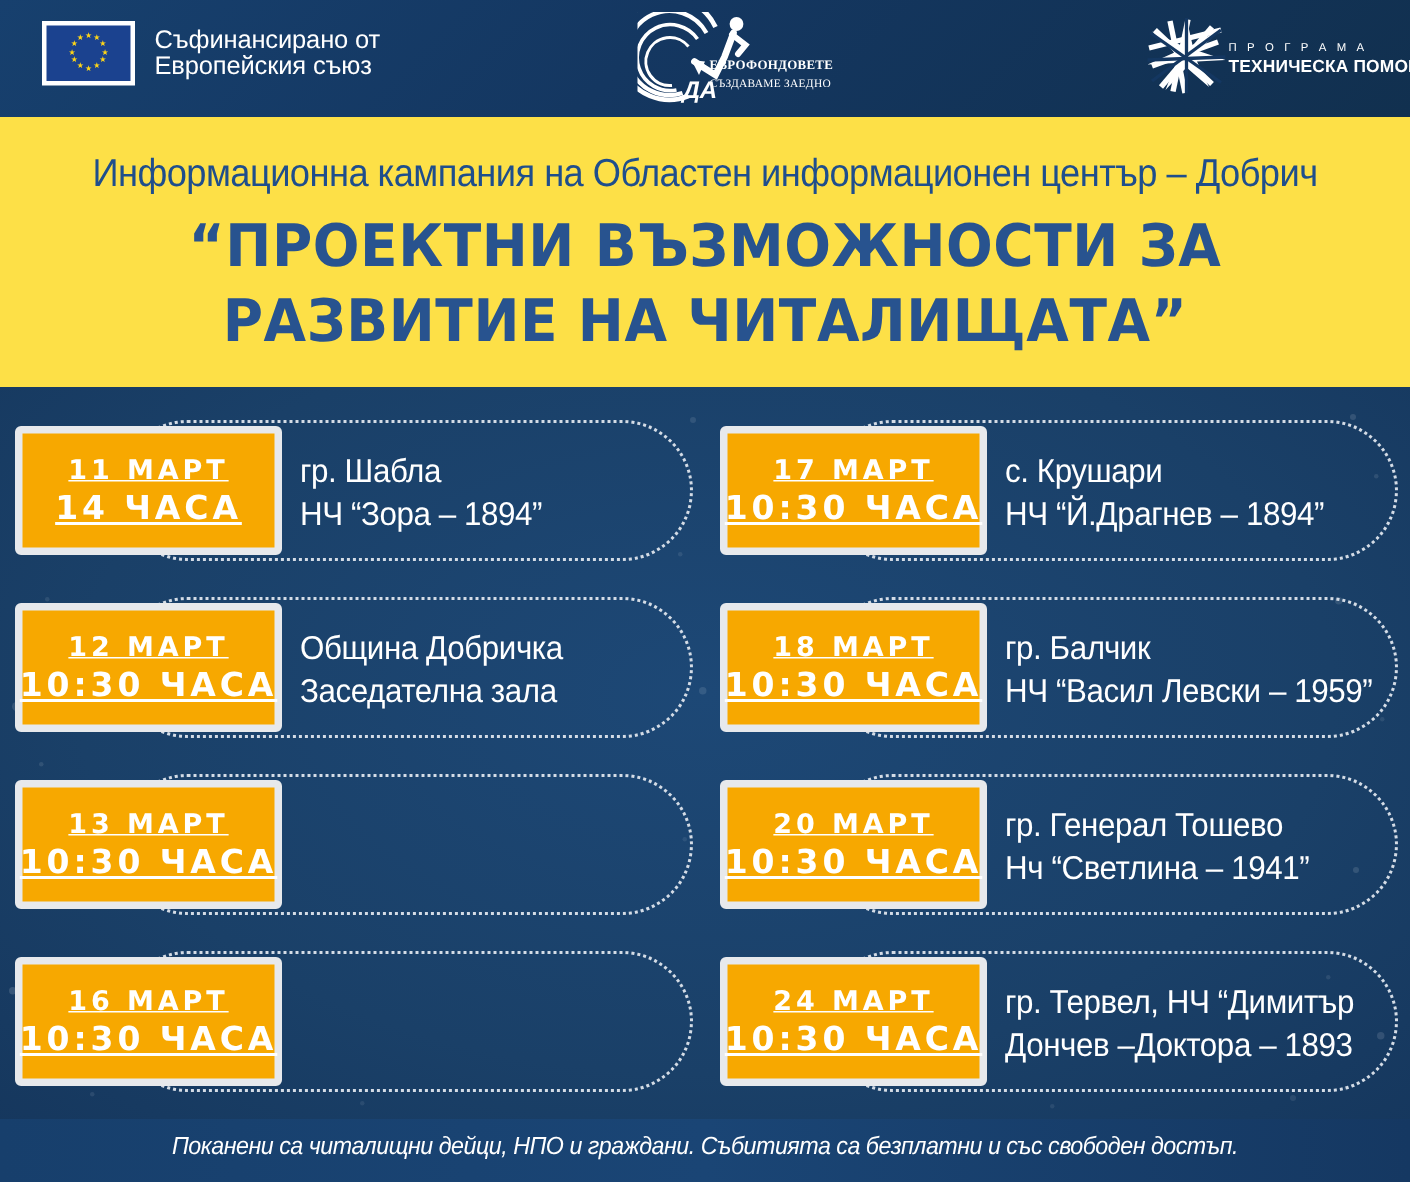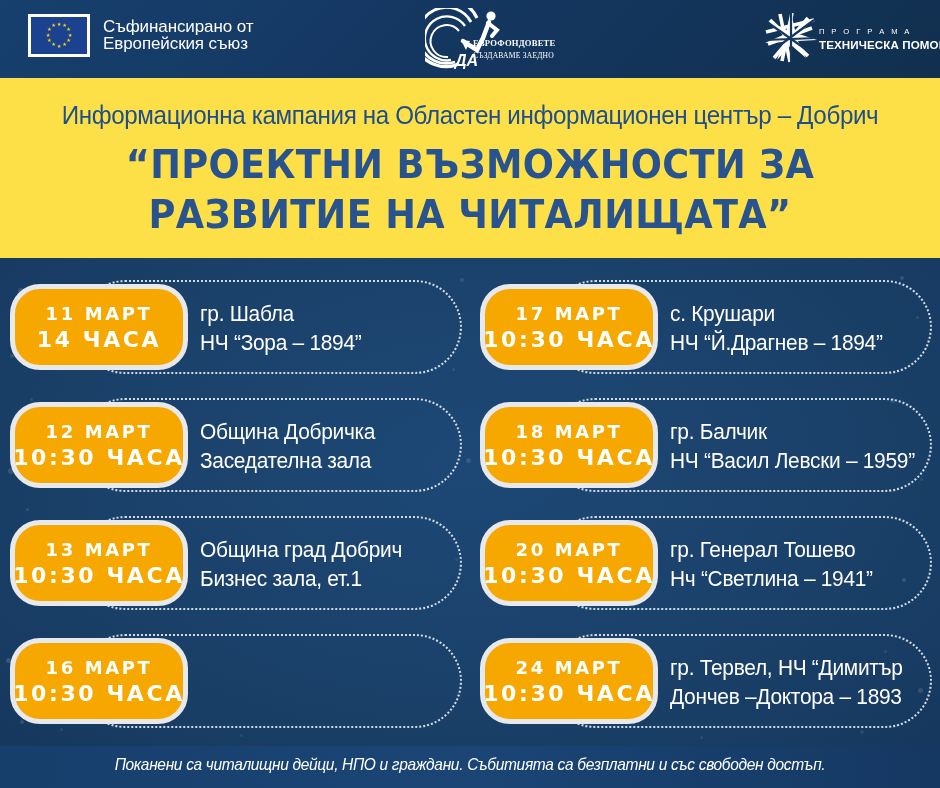--- a/index.html
+++ b/index.html
@@ -179,28 +179,29 @@
     width: 384px; height: 94px;
     border: 2px dotted #d4dce6;
     border-radius: 47px;
   }
   .badge {
     position: absolute;
     left: 0; top: 4px;
     width: 178px; height: 86px;
     background: #f7a800;
     border: 5px solid #e7e9ec;
-    border-radius: 30px;
+    border-radius: 4px;
     display: flex;
     flex-direction: column;
     align-items: center;
     justify-content: center;
     color: #ffffff;
     font-family: "DejaVu Sans", sans-serif;
     font-weight: bold;
+    text-decoration: underline;
   }
   .badge-date {
     font-size: 18px;
     letter-spacing: 2.6px;
     line-height: 26px;
     white-space: nowrap;
   }
   .badge-time {
     font-size: 22px;
     letter-spacing: 2.6px;
@@ -405,24 +406,20 @@
           <div class="card-line">гр. Балчик</div>
           <div class="card-line">НЧ “Васил Левски – 1959”</div>
         </div>
       </div>
       <div class="card" style="left: 10px; top: 258px;">
         <div class="card-outline"></div>
         <div class="badge">
           <div class="badge-date">13 МАРТ</div>
           <div class="badge-time">10:30 ЧАСА</div>
         </div>
-        <div class="card-text">
-          <div class="card-line">Община град Добрич</div>
-          <div class="card-line">Бизнес зала, ет.1</div>
-        </div>
       </div>
       <div class="card" style="left: 480px; top: 258px;">
         <div class="card-outline"></div>
         <div class="badge">
           <div class="badge-date">20 МАРТ</div>
           <div class="badge-time">10:30 ЧАСА</div>
         </div>
         <div class="card-text">
           <div class="card-line">гр. Генерал Тошево</div>
           <div class="card-line">Нч “Светлина – 1941”</div>

